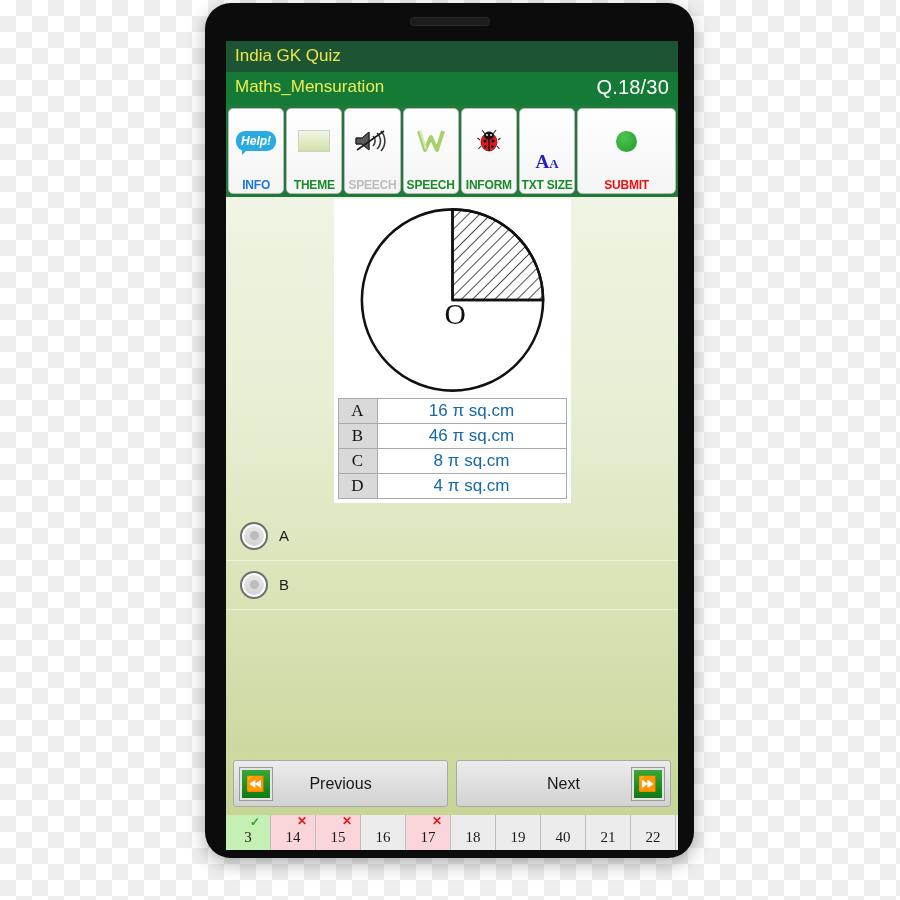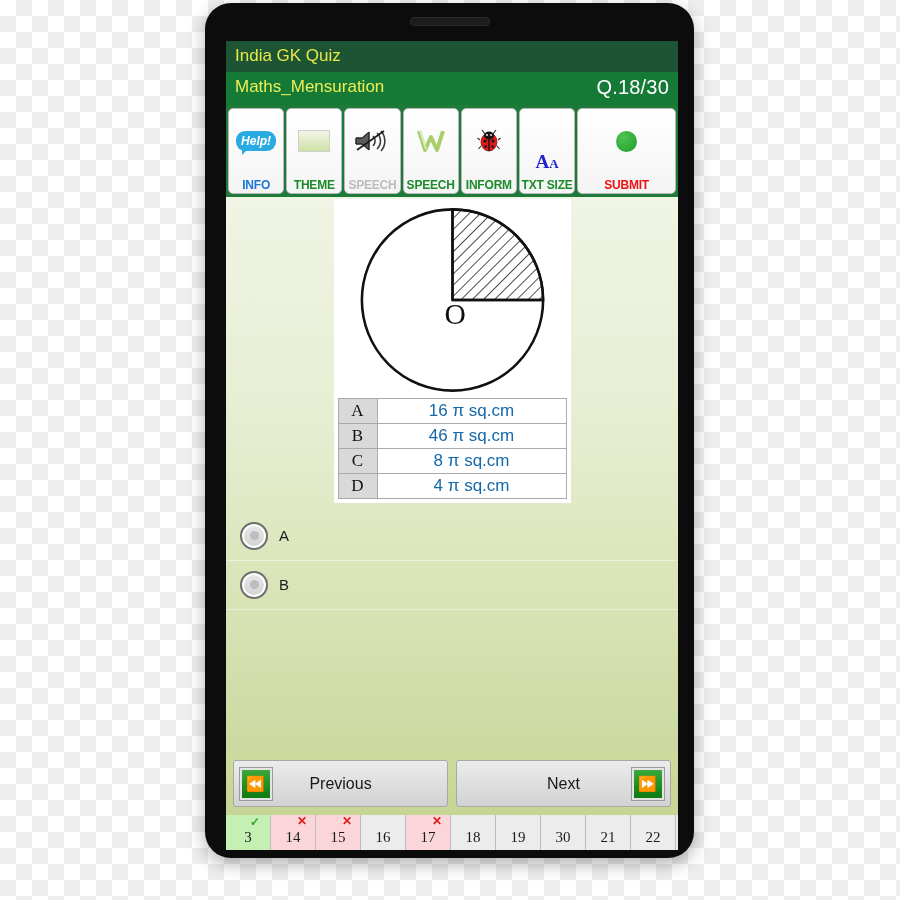--- a/index.html
+++ b/index.html
@@ -514,21 +514,21 @@
         <span class="mark cross">✕</span>
         <span>17</span>
       </div>
       <div class="qcell">
         <span>18</span>
       </div>
       <div class="qcell">
         <span>19</span>
       </div>
       <div class="qcell">
-        <span>30</span>
+        <span>40</span>
       </div>
       <div class="qcell">
         <span>21</span>
       </div>
       <div class="qcell">
         <span>22</span>
       </div>
       <div class="qcell"></div>
     </div>
 

